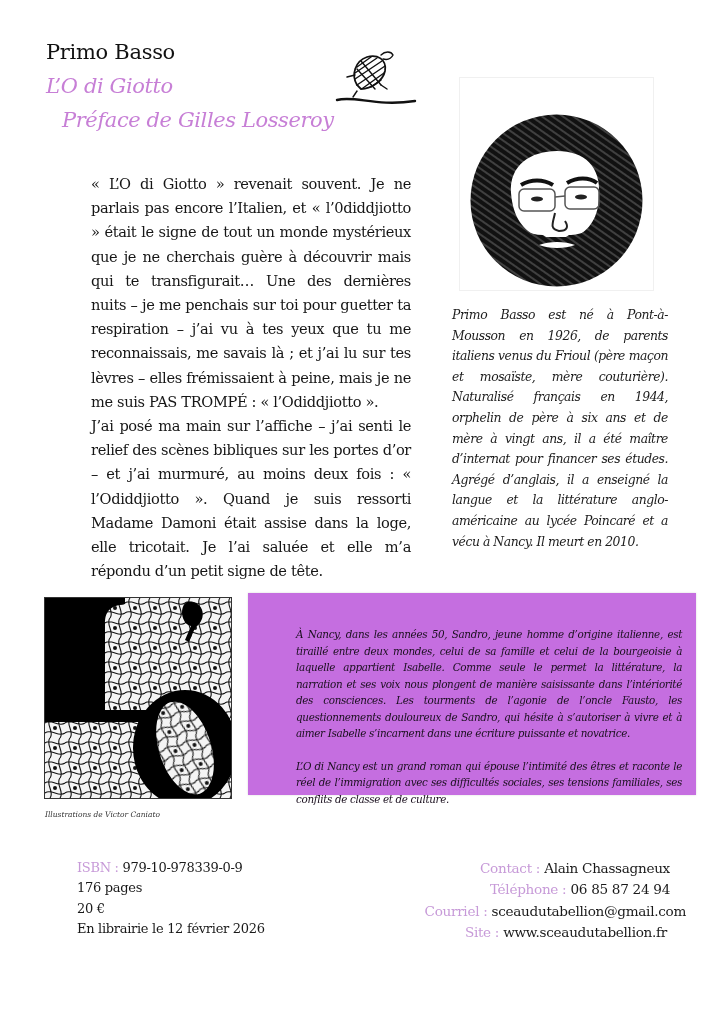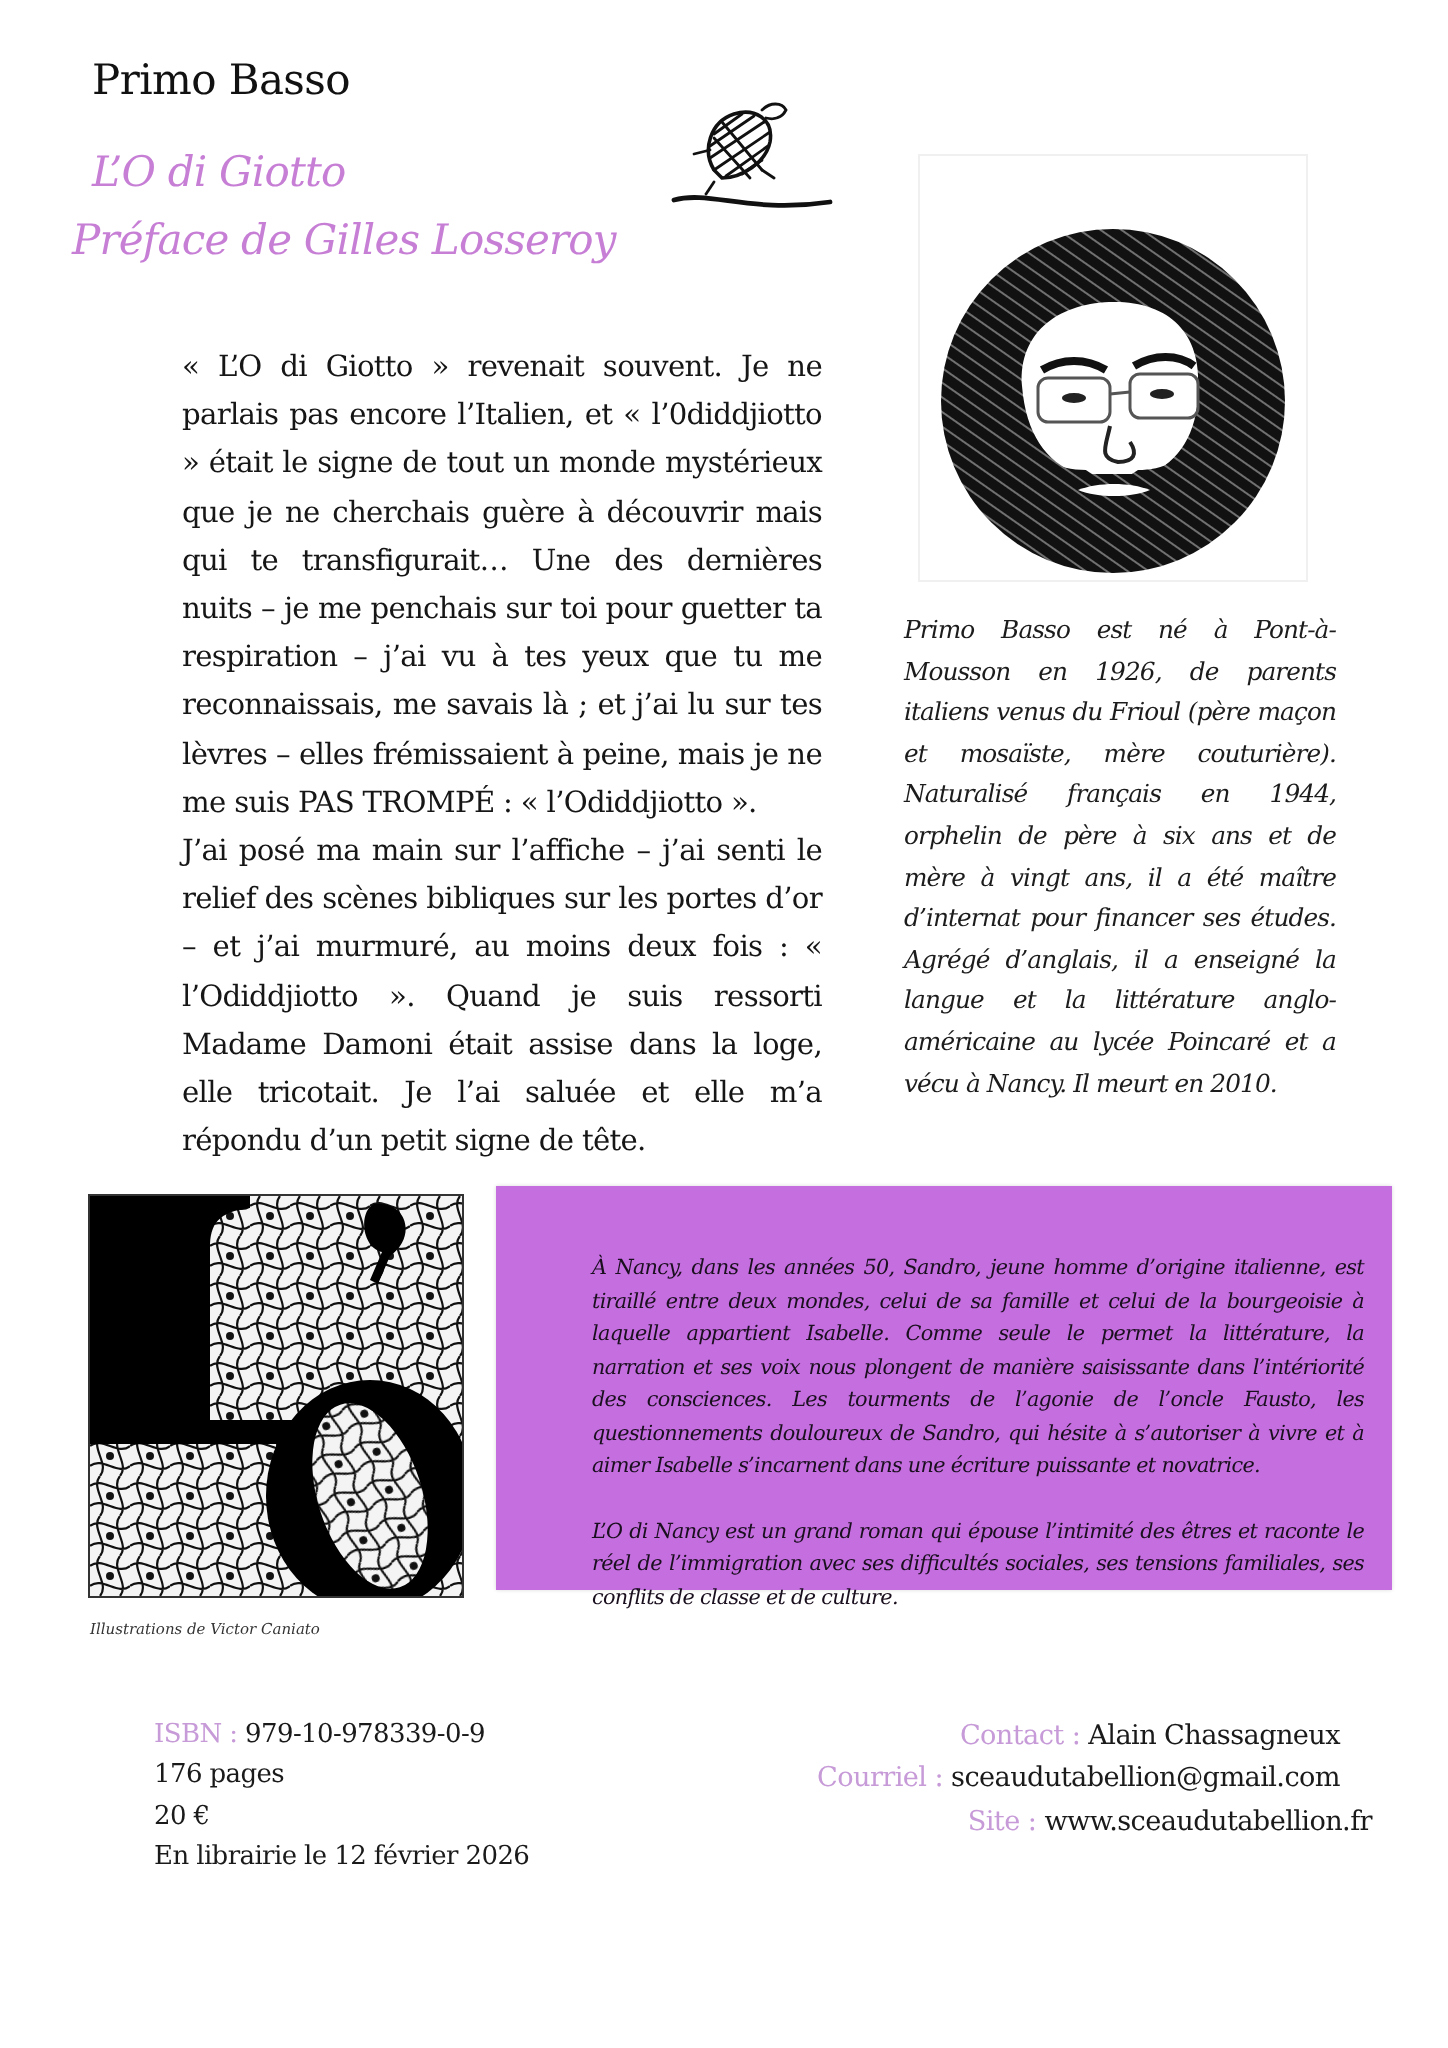--- a/index.html
+++ b/index.html
@@ -1,25 +1,25 @@
 <!DOCTYPE html>
 <html><head>
   <meta charset="utf-8">
   <style>
     html, body { margin: 0; padding: 0; background: #ffffff; }
     body { width: 724px; height: 1024px; position: relative; overflow: hidden;
            font-family: "DejaVu Serif", "Liberation Serif", serif; color: #1a1a1a; }
     .abs { position: absolute; }
 
-    .author { left: 46px; top: 28px; font-size: 21px; color: #111; white-space: nowrap;
+    .author { left: 46px; top: 40px; font-size: 21px; color: #111; white-space: nowrap;
               font-family: "DejaVu Serif", serif; letter-spacing: -0.3px; }
     .title, .preface { font-style: italic; color: #c77fd6; font-size: 21px; white-space: nowrap;
                        font-family: "DejaVu Serif", serif; letter-spacing: -0.4px; }
     .title { left: 46px; top: 74px; }
-    .preface { left: 36px; top: 108px; text-align: center; }
+    .preface { left: 62px; top: 108px; text-align: center; }
 
     .logo { left: 335px; top: 45px; width: 82px; height: 62px; }
 
     .excerpt { left: 46px; top: 172px; width: 320px; font-size: 14.6px; line-height: 24.2px;
                text-align: justify; font-family: "DejaVu Serif", serif; letter-spacing: -0.35px; color: #161616; margin-left: 45px; }
     .excerpt p { margin: 0; }
 
     .portrait-frame { left: 459px; top: 77px; width: 193px; height: 212px; border: 1px solid #f0f0f0; }
     .portrait { left: 469px; top: 113px; width: 175px; height: 175px; }
 
@@ -151,20 +151,24 @@
   <div>20 €</div>
   <div>En librairie le 12 février 2026</div>
 </div>
 
 <div class="abs contact">
   <div>
     <span class="label">Contact :</span>
     <span>Alain Chassagneux</span>
   </div>
   <div>
+    <span class="label">Téléphone :</span>
+    <span>06 85 87 24 94</span>
+  </div>
+  <div>
     <span class="label">Courriel :</span>
     <a>sceaudutabellion@gmail.com</a>
   </div>
   <div>
     <span class="label">Site :</span>
     <a>www.sceaudutabellion.fr</a>
   </div>
 </div>
 
 </body></html>

